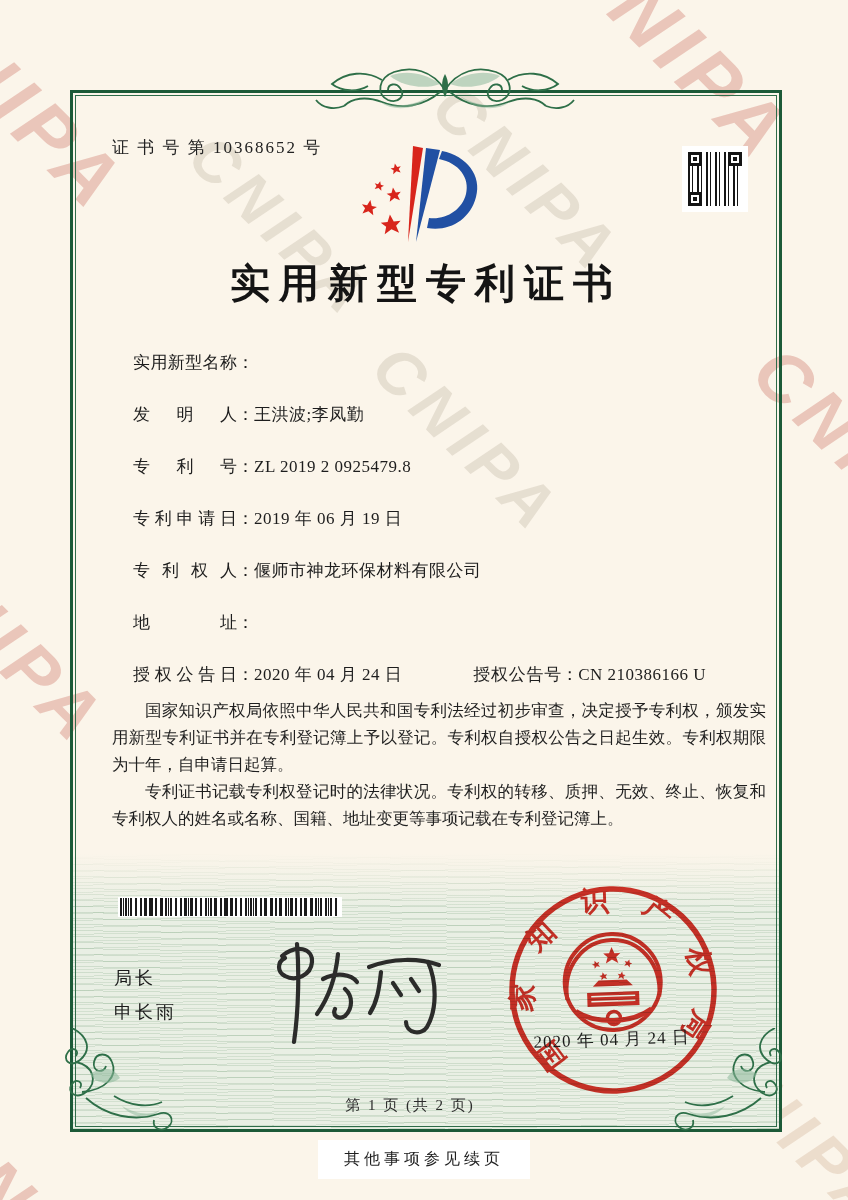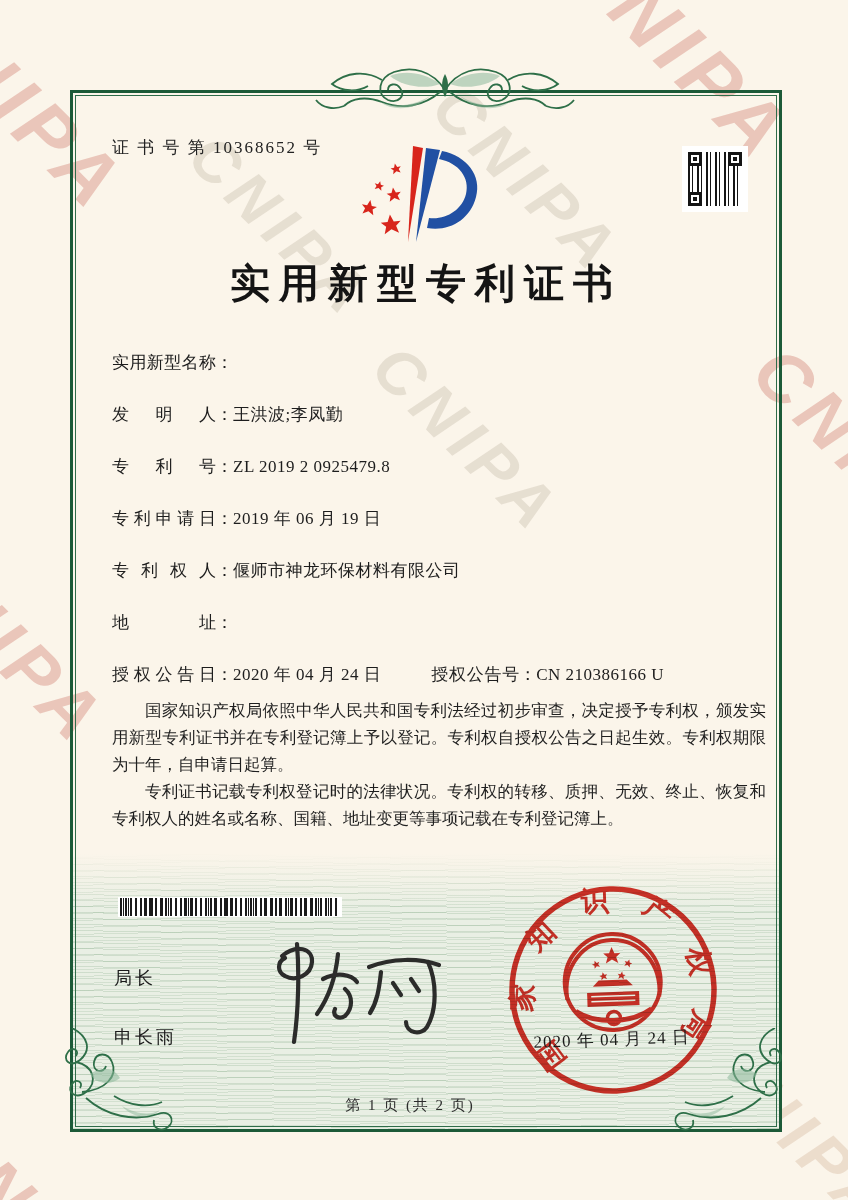--- a/index.html
+++ b/index.html
@@ -39,42 +39,42 @@
   .qr-f{position:absolute;width:14px;height:14px;border:3px solid #151515;background:#fff;box-sizing:border-box;}
   .qr-f::after{content:'';position:absolute;inset:2px;background:#151515;}
   .qr-f.tl{left:0;top:0}.qr-f.tr{right:0;top:0}.qr-f.bl{left:0;bottom:0}
 
   .title{position:absolute;left:73px;width:706px;top:256px;text-align:center;
          font-size:40px;font-weight:bold;color:#141414;letter-spacing:9px;}
 
   
   .fields{position:absolute;left:112px;top:351px;width:660px;font-size:17px;color:#1d1d1d;}
   .field-row{display:flex;align-items:baseline;height:19px;margin-bottom:33px;white-space:nowrap;}
-  .flabel{display:inline-block;width:104px;text-align:justify;text-align-last:justify;}
+  .flabel{display:inline-block;width:104px;text-align:justify;text-align-last:justify;margin-left:21px;}
   .fcolon{display:inline-block;width:17px;}
   .fvalue{letter-spacing:0.5px;}
   .pair2{margin-left:50px;display:flex;align-items:baseline;}
   .pair2 .flabel{width:88px;}
 
   
   .body-text{position:absolute;left:112px;top:697px;width:654px;font-size:16.5px;line-height:27px;
              color:#1f1f1f;text-align:justify;}
   .body-text p{margin:0;text-indent:2em;}
 
   
   .barcode{position:absolute;left:118px;top:897px;width:224px;height:20px;background:#fff;padding:1px 2px;box-sizing:border-box;}
   .barcode-bars{width:100%;height:100%;background-color:#fff;
     background-image:
       repeating-linear-gradient(90deg,#1a1a1a 0 2px, rgba(0,0,0,0) 2px 5px),
       repeating-linear-gradient(90deg,#1a1a1a 0 1px, rgba(0,0,0,0) 1px 8px),
       repeating-linear-gradient(90deg, rgba(0,0,0,0) 0 3px, #1a1a1a 3px 4px, rgba(0,0,0,0) 4px 13px);}
   .signer-title{position:absolute;left:114px;top:966px;font-size:18px;color:#1b1b1b;letter-spacing:3px;
                 font-family:"Liberation Sans","DejaVu Sans",sans-serif;}
   .signer-name{position:absolute;left:114px;top:1000px;font-size:18px;color:#1b1b1b;letter-spacing:3px;
-               font-family:"Liberation Sans","DejaVu Sans",sans-serif;margin-top:25px;}
+               font-family:"Liberation Sans","DejaVu Sans",sans-serif;}
   .signature{position:absolute;left:252px;top:938px;}
 
   .seal{position:absolute;left:505px;top:882px;width:216px;height:216px;transform:rotate(-2deg);
         mix-blend-mode:multiply;opacity:0.95;}
   .seal-date{position:absolute;left:50%;top:146px;transform:translateX(-52%);white-space:nowrap;
              font-size:17px;color:#111;letter-spacing:1px;}
 
   .page-footer{position:absolute;left:73px;width:706px;top:1096px;text-align:center;
                font-size:15px;color:#2c2c2c;letter-spacing:2px;transform:translateX(-16px);}
 
@@ -245,14 +245,15 @@
         <path d="M-26 24 L26 24 L26 10 L-26 10 Z" fill="#d5281e"></path>
         <path d="M-22 14 L22 14 M-22 19 L22 19" stroke="#fff" stroke-width="1.6"></path>
         <path d="M-38 28 C-18 42 18 42 38 28" fill="none" stroke="#d5281e" stroke-width="5"></path>
         <circle cy="36" r="6.5" fill="none" stroke="#d5281e" stroke-width="3.5"></circle>
       </g>
     </svg>
     <div class="seal-date">2020 年 04 月 24 日</div>
   </div>
 
   <div class="page-footer">第 1 页 (共 2 页)</div>
+  <div class="continuation">其他事项参见续页</div>
 
 </div>
 
 </body></html>

